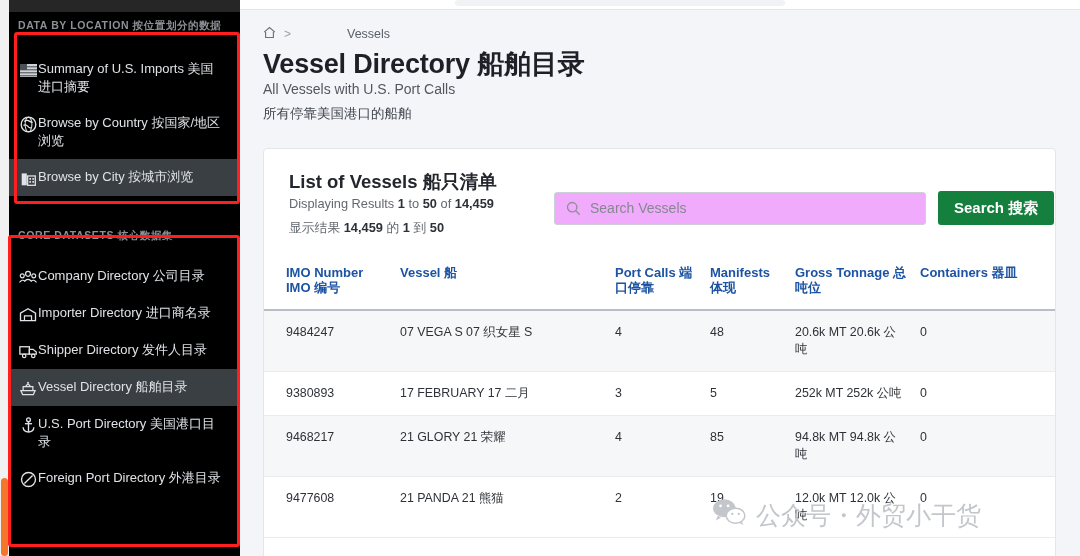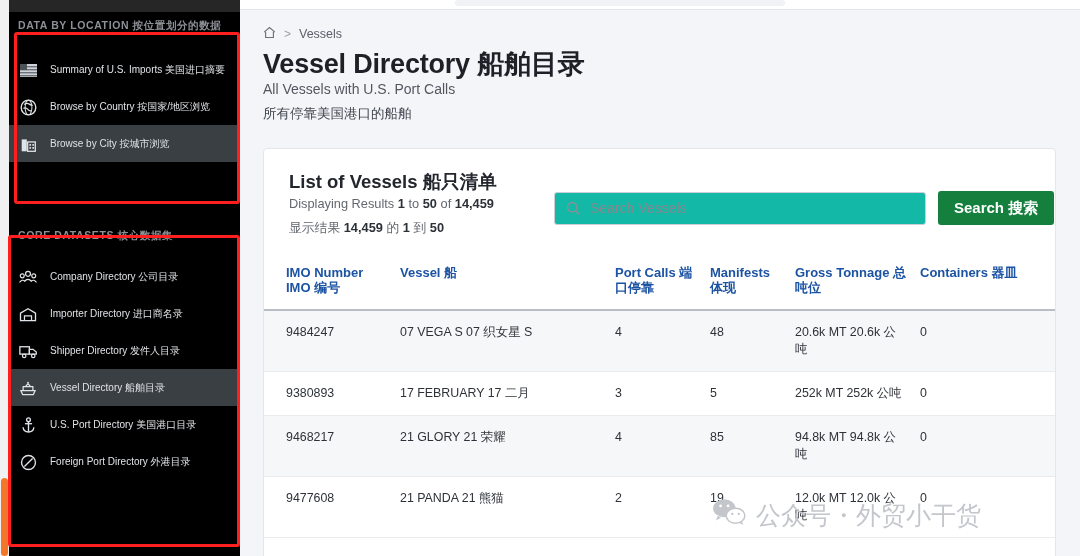--- a/index.html
+++ b/index.html
@@ -25,25 +25,24 @@
   .sb-section-label {
     color: #8d9096;
     font-size: 10.5px;
     font-weight: 700;
     letter-spacing: 0.6px;
     line-height: 15px;
     padding: 0 18px;
   }
   .sb-item {
     display: flex;
-    align-items: center;
-    gap: 12px;
+    align-items: flex-start;
     padding: 9px 14px 9px 18px;
     color: #dfe2e6;
-    font-size: 10px;
+    font-size: 13px;
     line-height: 18px;
     cursor: pointer;
   }
   .sb-item.active { background: #3a3f44; }
   .sb-ico {
     flex: 0 0 20px; width: 20px; height: 18px;
     display: flex; align-items: center; justify-content: center;
     margin-top: 1px;
   }
   .sb-ico svg { display: block; }
@@ -89,21 +88,21 @@
     position: absolute; left: 215px; top: 0px; width: 330px; height: 6px;
     background: #f1f2f5; border-radius: 3px;
   }
 
   .breadcrumb {
     position: absolute; left: 23px; top: 26px;
     display: flex; align-items: center; gap: 8px;
     font-size: 12.5px; color: #5b6069;
   }
   .bc-sep { color: #9aa0a8; font-size: 12px; }
-  .bc-link { color: #5b6069; }
+  .bc-link { color: #5b6069; margin-left: 48px; }
 
   .page-title {
     position: absolute; left: 23px; top: 46px;
     font-size: 27px; font-weight: 700; color: #1d2026;
     letter-spacing: -0.2px;
   }
   .page-sub {
     position: absolute; left: 23px; top: 81px;
     font-size: 14px; color: #52575f;
   }
@@ -138,21 +137,21 @@
   .card-sub-cn b { color: #2c3037; font-weight: 700; }
 
   .search-wrap {
     position: absolute; left: 290px; top: 42px;
     display: flex; align-items: center; gap: 12px;
   }
   .search-box {
     position: relative;
     width: 372px; height: 33px;
     border: 1px solid #ccd0d6; border-radius: 3px;
-    background: #14b8a6;
+    background: #f0abfc;
     display: flex; align-items: center;
   }
   .search-ico { margin: 0 9px 0 11px; flex: 0 0 15px; display:flex; }
   .search-input {
     border: none; outline: none; background: transparent;
     font-family: inherit; font-size: 14px; color: #2c3037;
     width: 320px; height: 100%;
   }
   .search-input::placeholder { color: #85898f; }
   .search-btn {

